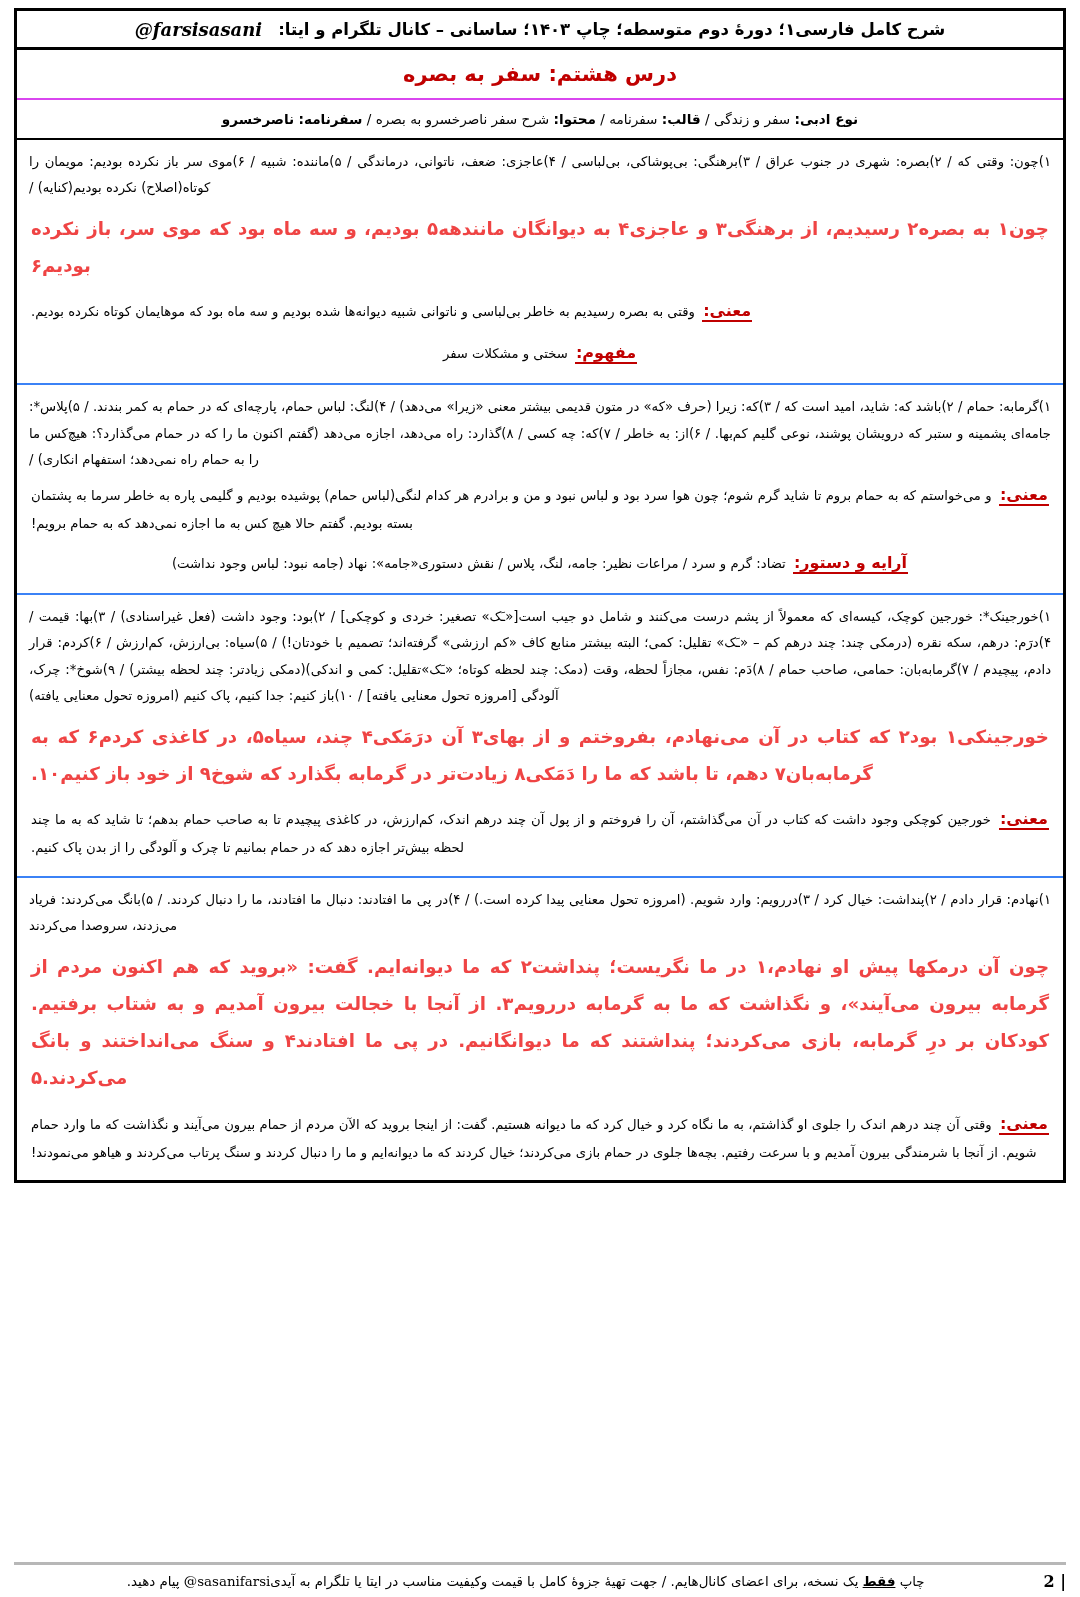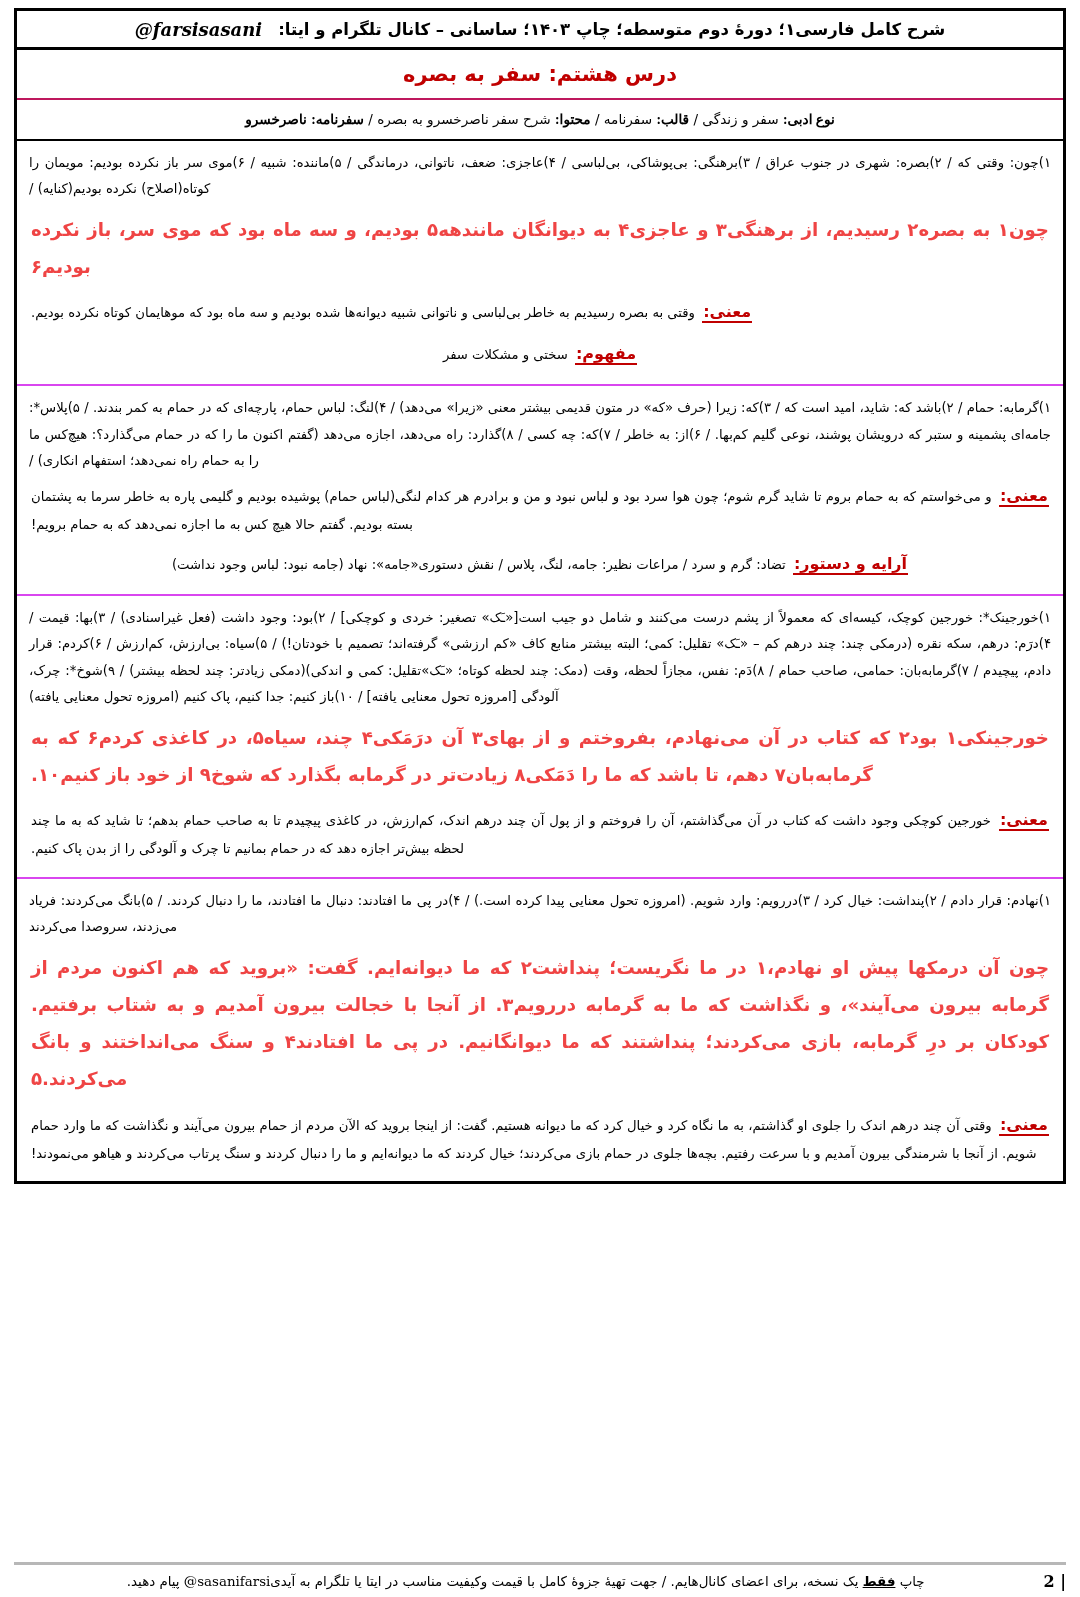--- a/index.html
+++ b/index.html
@@ -56,37 +56,37 @@
     border-right: 3px solid #000;
     border-bottom: 3px solid #000;
     border-top: 0;
     box-sizing: border-box;
   }
 
   
   .lesson-title-row {
     text-align: center;
     padding: 12px 0 12px 0;
-    border-bottom: 2px solid #be185d;
+    border-bottom: 2px solid #d946ef;
   }
   .lesson-title {
     color: #c00000;
     font-size: 21px;
     font-weight: bold;
   }
 
   
   .section {
-    border-bottom: 2px solid #d946ef;
+    border-bottom: 2px solid #3b82f6;
     padding: 9px 12px 9px 12px;
     box-sizing: border-box;
   }
   .section.last { border-bottom: 0; }
 
-  b, .b { font-weight: bold; font-family: Liberation Serif, serif; }
+  b, .b { font-weight: bold; }
 
   
   .meta-row {
     text-align: center;
     font-size: 13.6px;
     padding: 11px 12px;
     border-bottom: 2px solid #000;
   }
   .meta-row .b { font-weight: bold; }
 

